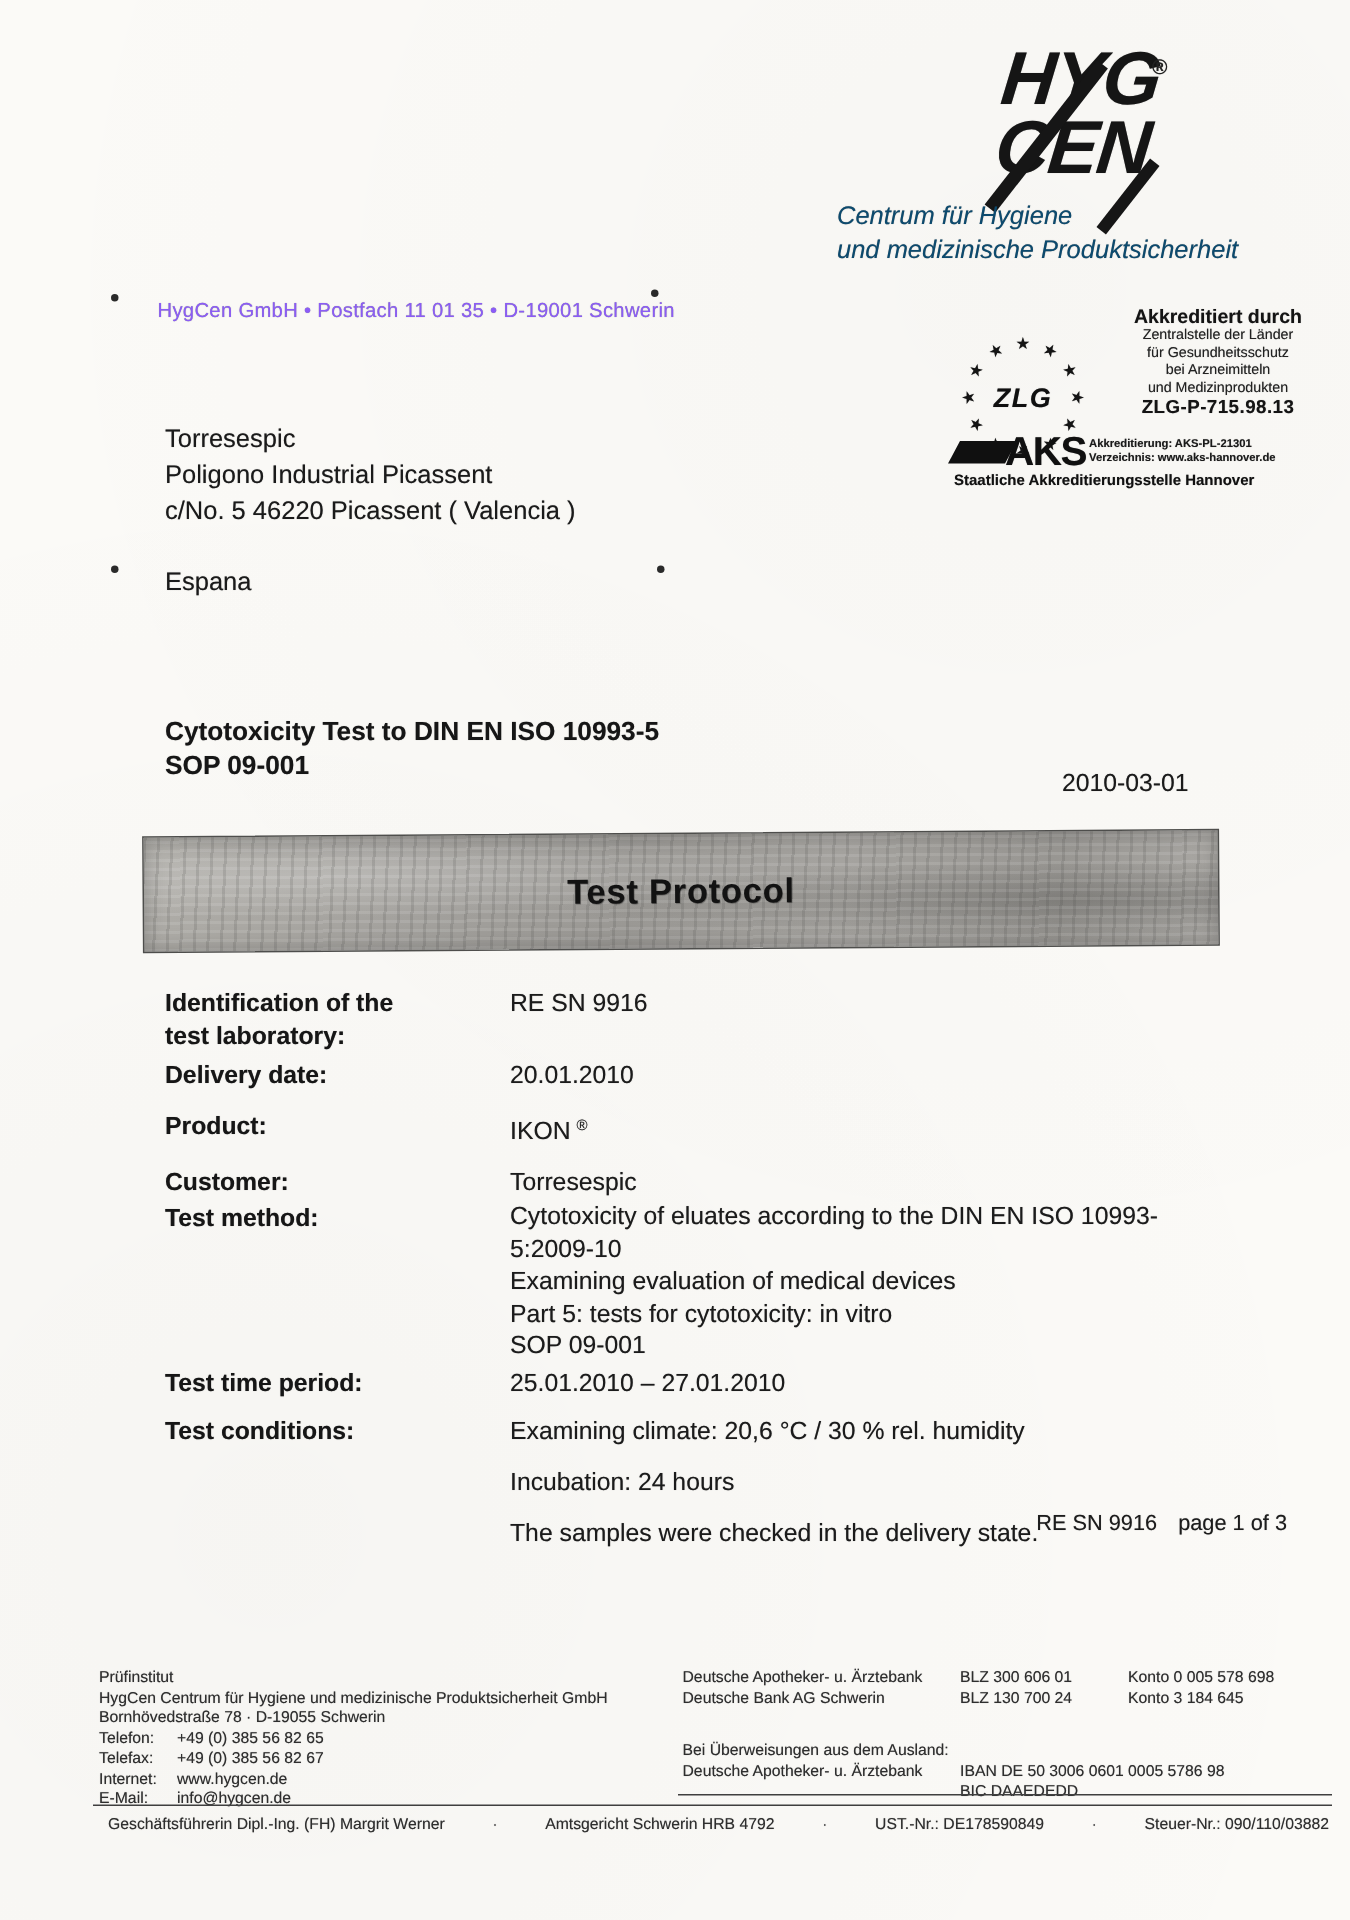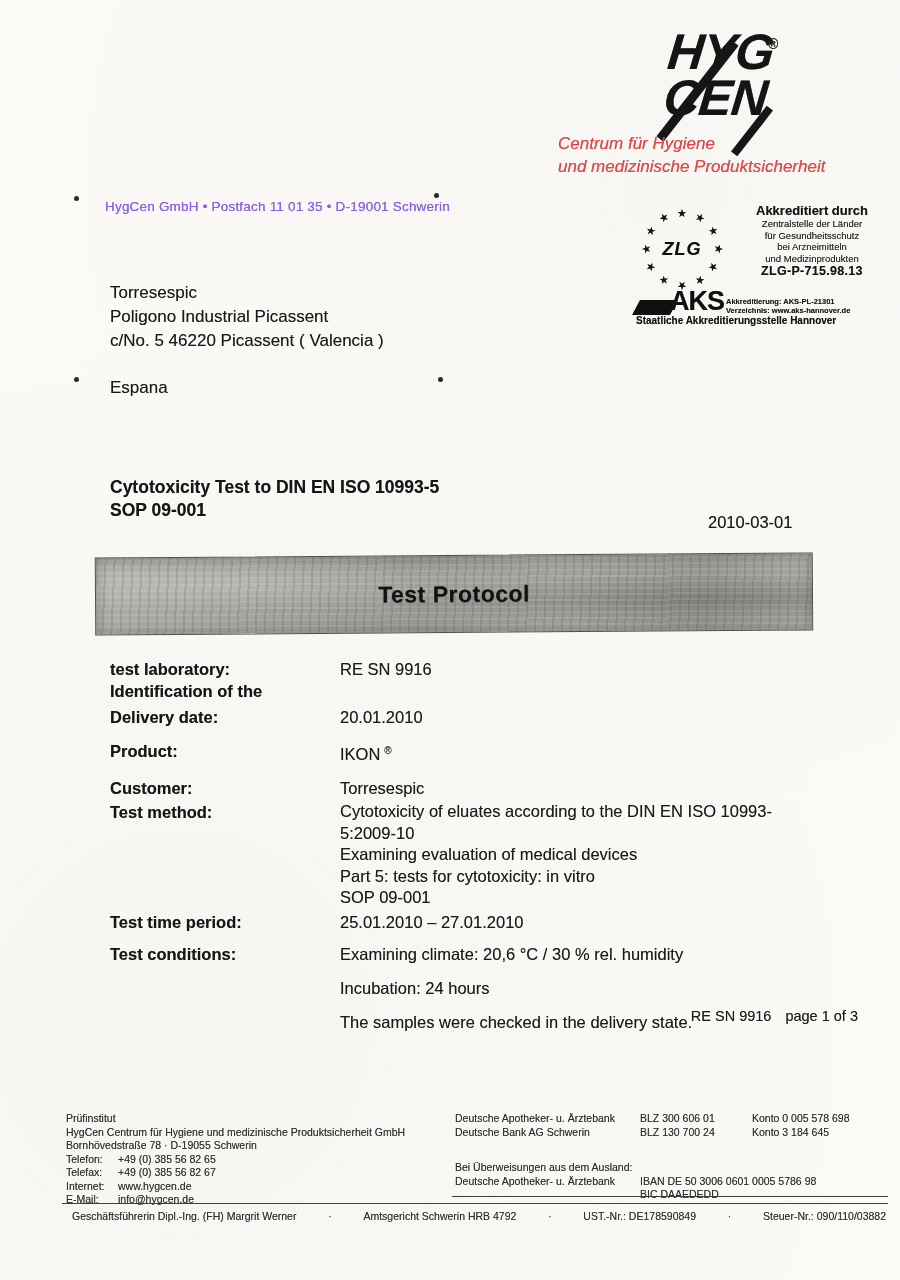--- a/index.html
+++ b/index.html
@@ -17,35 +17,35 @@
 
   
   .logo{left:552px;top:30px;width:336px;height:160px;}
   .logo-word{position:absolute;font-style:italic;font-weight:800;font-size:50px;line-height:44px;letter-spacing:-1px;color:#151515;transform:skewX(-6deg);}
   .w1{left:116px;top:0px;}
   .w2{left:112px;top:46px;}
   .slash{position:absolute;background:#161616;}
   .s1{left:141px;top:0px;width:9px;height:122px;transform:rotate(38deg);}
   .s2{left:196px;top:72px;width:8px;height:58px;transform:rotate(38deg);}
   .reg{position:absolute;left:216px;top:6px;font-size:14px;font-weight:700;color:#222;}
-  .tagline{position:absolute;left:6px;font-style:italic;font-size:17px;color:#ef4444;white-space:nowrap;}
+  .tagline{position:absolute;left:6px;font-style:italic;font-size:17px;color:#0c4a6e;white-space:nowrap;}
   .t1{top:104px;}
   .t2{top:127px;}
 
   
   .sender{left:105px;top:199px;font-size:13.5px;color:#8b5cf6;letter-spacing:0.2px;}
   .dot{width:5px;height:5px;border-radius:50%;background:#2a2a2a;}
   .d1{left:74px;top:196px;}
   .d2{left:434px;top:193px;}
   .d3{left:74px;top:377px;}
   .d4{left:438px;top:377px;}
 
   
   .zlg{left:638px;top:203px;width:252px;height:86px;}
-  .zlg-emblem{position:absolute;left:2px;top:4px;width:84px;height:84px;}
+  .zlg-emblem{position:absolute;left:2px;top:20px;width:84px;height:84px;}
   .star{position:absolute;left:42px;top:42px;width:0;height:0;color:#141414;}
   .star::before{content:"★";font-size:11px;position:absolute;transform:translate(-50%,-50%);}
   .star:nth-child(1){transform:rotate(0deg) translate(0,-36px);}
   .star:nth-child(2){transform:rotate(30deg) translate(0,-36px);}
   .star:nth-child(3){transform:rotate(60deg) translate(0,-36px);}
   .star:nth-child(4){transform:rotate(90deg) translate(0,-36px);}
   .star:nth-child(5){transform:rotate(120deg) translate(0,-36px);}
   .star:nth-child(6){transform:rotate(150deg) translate(0,-36px);}
   .star:nth-child(7){transform:rotate(180deg) translate(0,-36px);}
   .star:nth-child(8){transform:rotate(210deg) translate(0,-36px);}
@@ -54,21 +54,21 @@
   .star:nth-child(11){transform:rotate(300deg) translate(0,-36px);}
   .star:nth-child(12){transform:rotate(330deg) translate(0,-36px);}
   .zlg-label{position:absolute;left:0;top:32px;width:84px;text-align:center;font-weight:800;font-size:18px;font-style:italic;letter-spacing:1px;color:#101010;}
   .zlg-text{position:absolute;left:96px;top:0;width:156px;text-align:center;color:#141414;}
   .zlg-title{font-weight:700;font-size:13px;line-height:15px;}
   .zlg-line{font-size:9.5px;line-height:11.5px;color:#222;}
   .zlg-code{font-weight:700;font-size:12.5px;line-height:15px;letter-spacing:0.3px;}
 
   
   .aks{left:636px;top:288px;width:254px;height:46px;}
-  .aks-row{position:absolute;left:0;top:0;display:flex;align-items:flex-end;}
+  .aks-row{position:absolute;left:0;top:0;display:flex;align-items:flex-start;}
   .aks-flag{width:38px;height:15px;background:#101010;margin-top:6px;transform:skewX(-28deg);}
   .aks-word{font-weight:800;font-size:27px;line-height:27px;letter-spacing:-1px;color:#101010;margin-left:-4px;}
   .aks-info{margin-left:2px;margin-top:3px;}
   .aks-info div{font-size:7.5px;line-height:9px;font-weight:700;color:#1a1a1a;white-space:nowrap;}
   .aks-caption{position:absolute;left:0;top:27px;font-size:10px;font-weight:800;color:#111;white-space:nowrap;}
 
   
   .recipient{left:110px;top:281px;font-size:17px;line-height:24px;color:#1a1a1a;}
   .recipient .country{margin-top:23px;}
 
@@ -196,22 +196,22 @@
 <div class="abs doc-date">2010-03-01</div>
 
 <div class="abs banner">
   <div class="banner-title">Test Protocol</div>
 </div>
 
 <div class="abs fields">
 
   <div class="frow mb-ident">
     <div class="flabel">
+      <div>Identification of the</div>
       <div>test laboratory:</div>
-      <div>Identification of the</div>
     </div>
     <div class="fvalue">RE SN 9916</div>
   </div>
 
   <div class="frow mb-std">
     <div class="flabel">Delivery date:</div>
     <div class="fvalue">20.01.2010</div>
   </div>
 
   <div class="frow mb-std">

